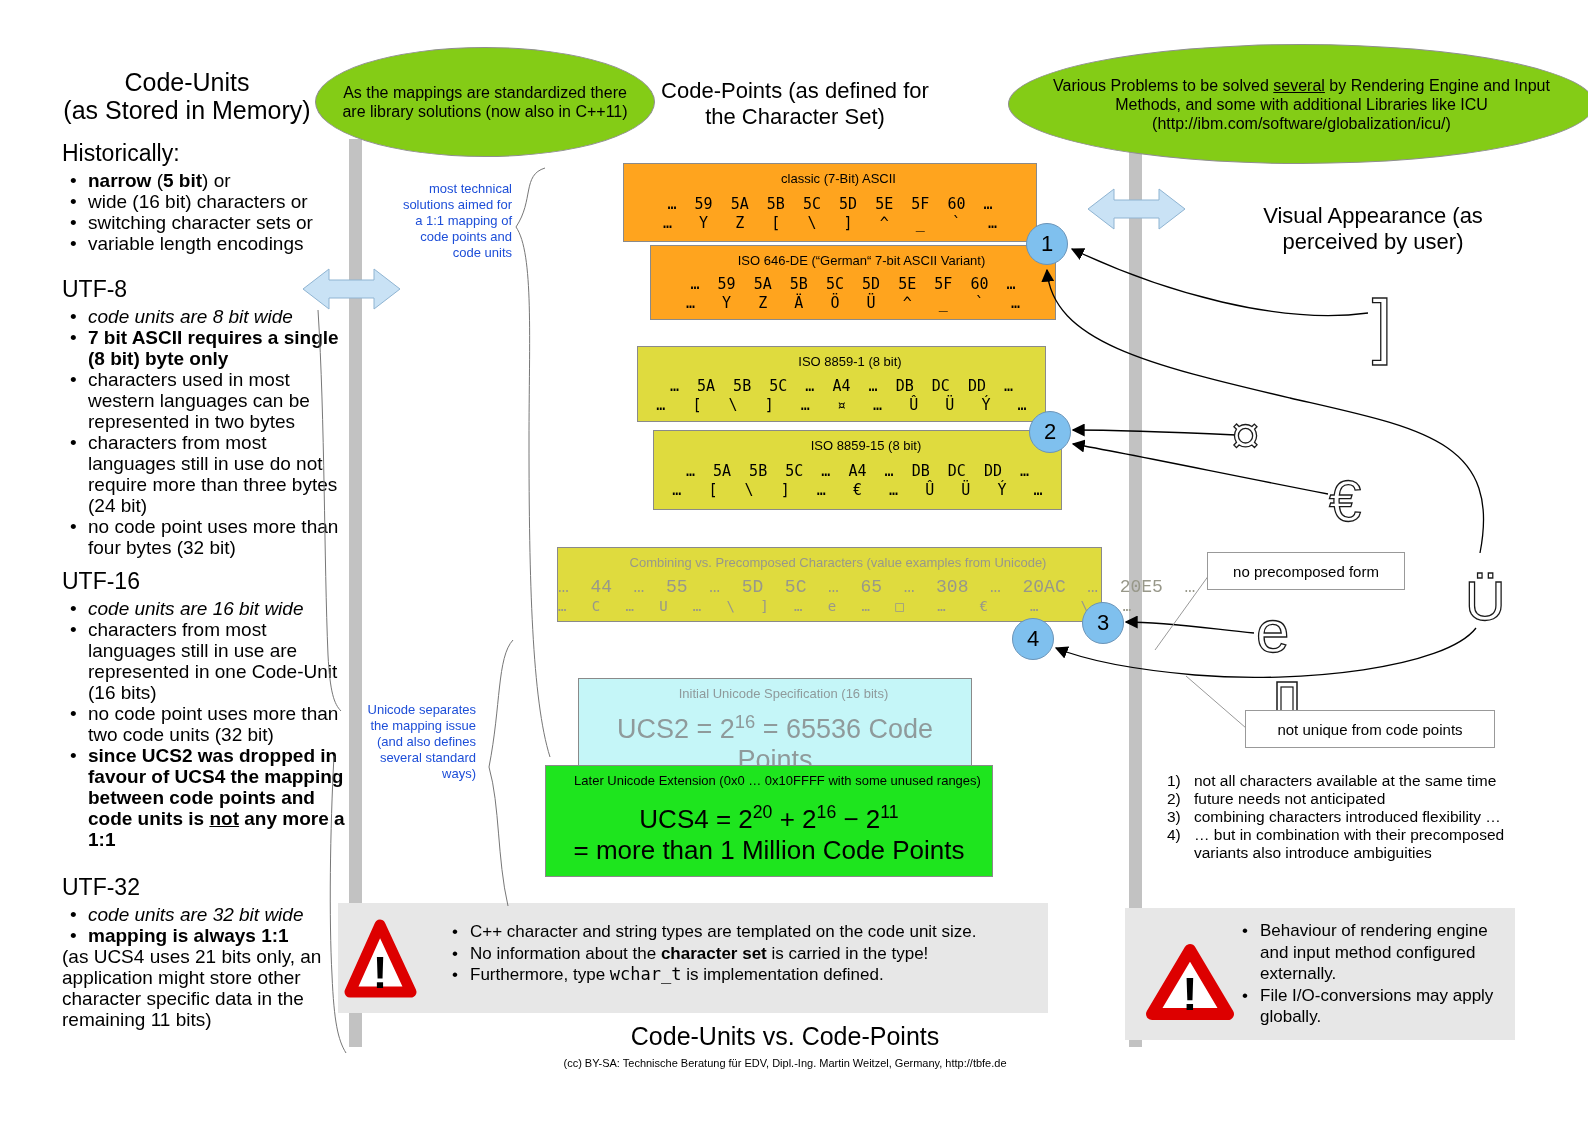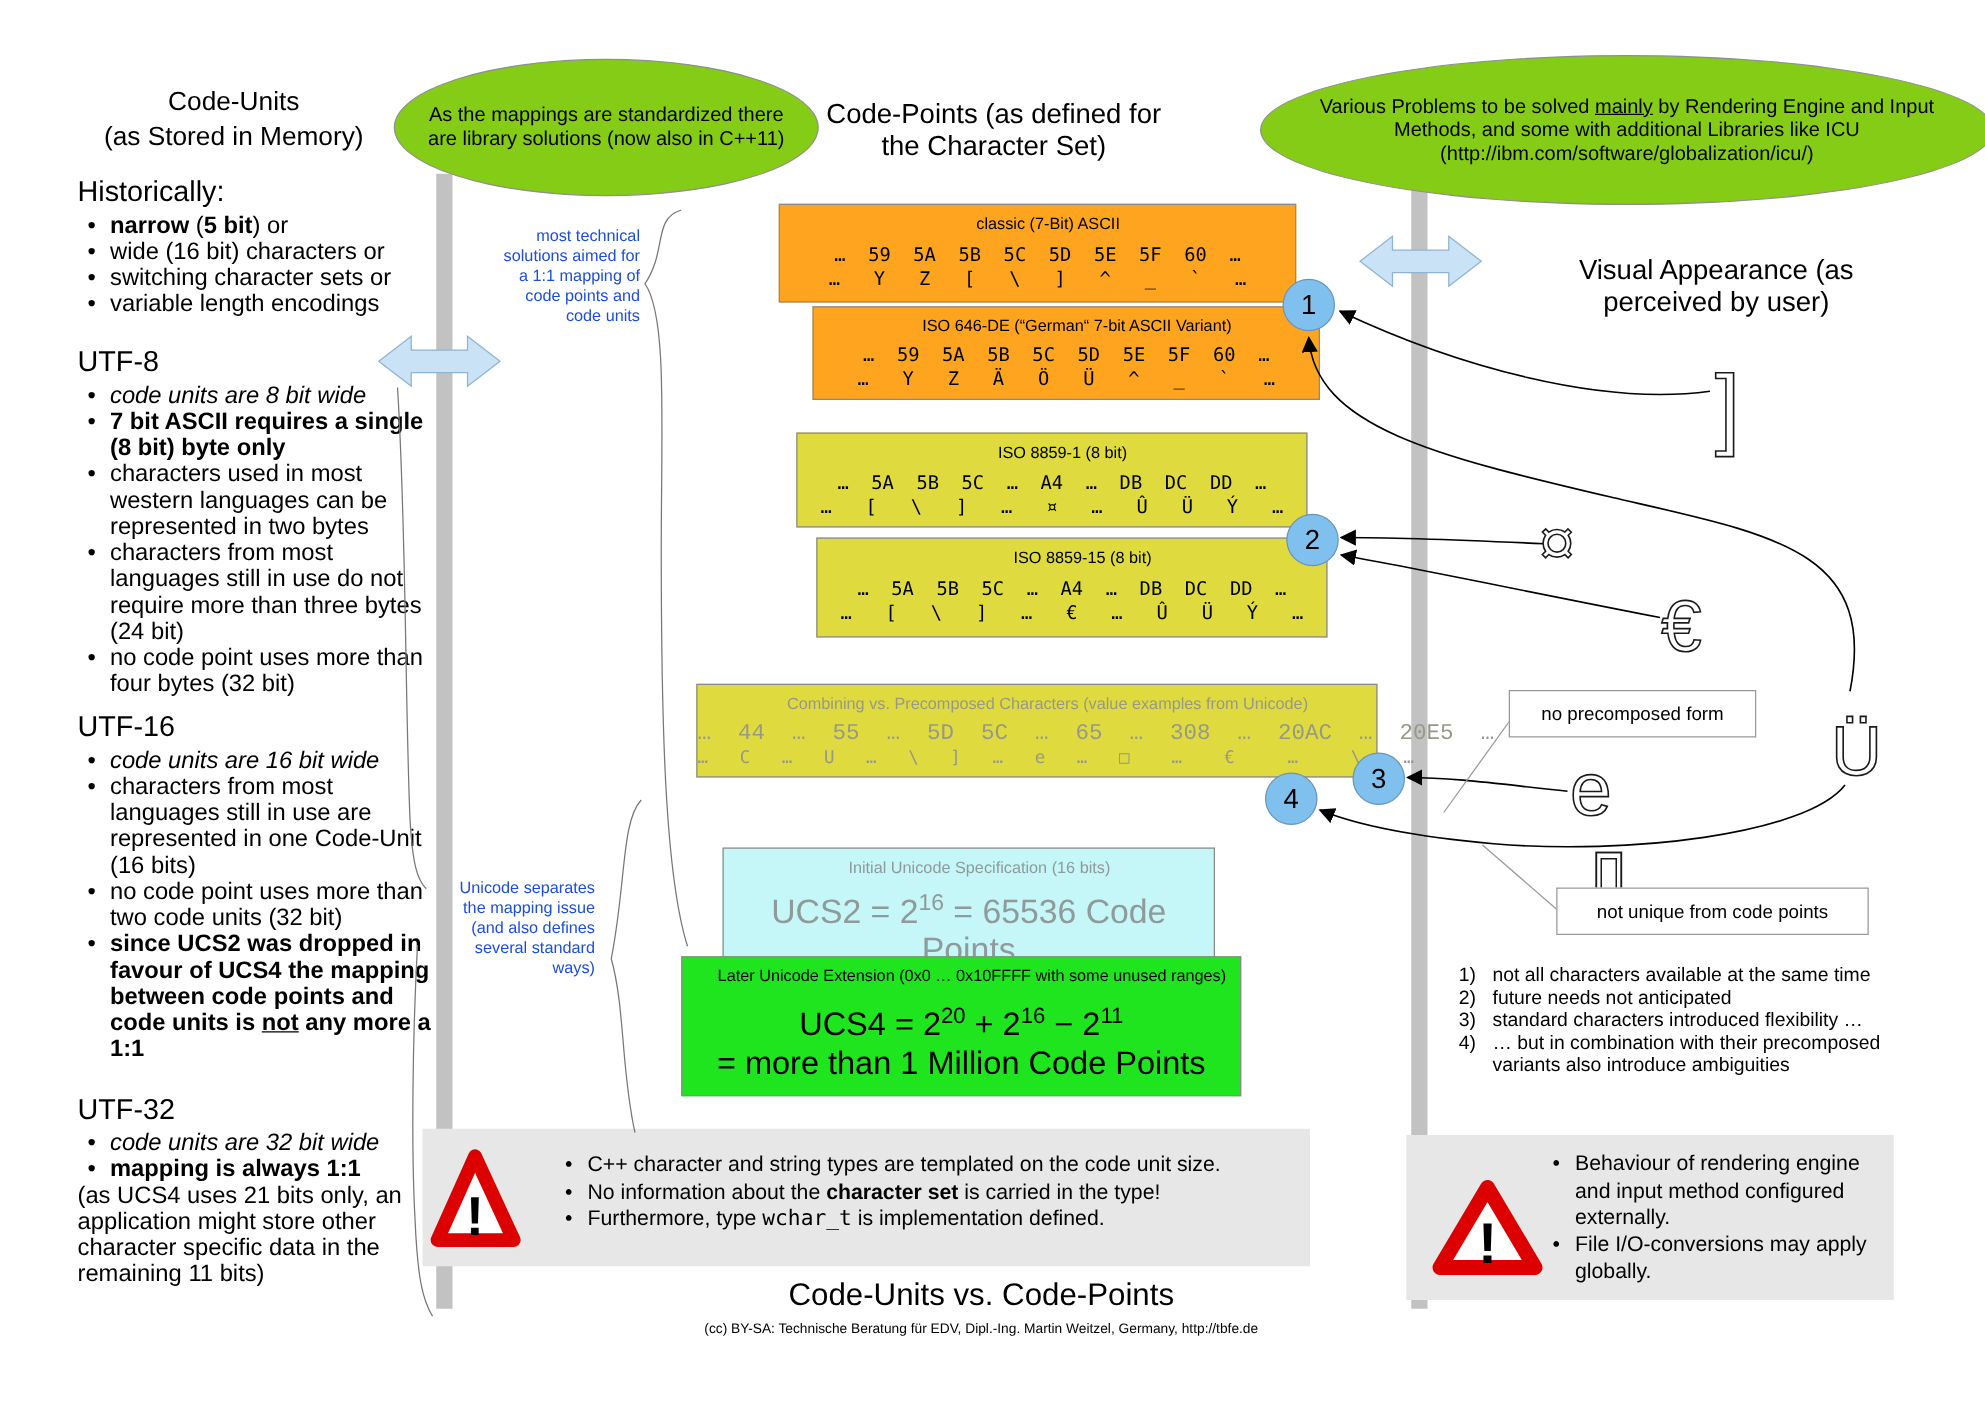--- a/index.html
+++ b/index.html
@@ -3,21 +3,21 @@
 <meta charset="utf-8">
 <style>
   html,body{margin:0;padding:0;}
   body{width:1588px;height:1122px;position:relative;background:#fff;overflow:hidden;
        font-family:"Liberation Sans",sans-serif;color:#000;}
   .abs{position:absolute;}
   .bar{position:absolute;width:13px;background:#c2c2c2;z-index:1;}
   .ellipse{position:absolute;background:#84cc16;border:1px solid #8f8f8f;border-radius:50%;
            display:flex;align-items:center;justify-content:center;text-align:center;
            font-size:16px;line-height:19px;z-index:2;}
-  .h-main{font-size:21px;line-height:28px;text-align:center;}
+  .h-main{font-size:25px;line-height:28px;text-align:center;}
   .h-sec{font-size:23px;line-height:26px;margin:0 0 4px 0;font-weight:normal;}
   .col-left{font-size:19px;line-height:21px;}
   ul.blist{list-style:none;margin:0;padding:0;}
   ul.blist li{position:relative;padding-left:26px;margin:0;}
   ul.blist li::before{content:"•";position:absolute;left:8px;}
   .note-sm{font-size:13px;line-height:16px;text-align:right;color:#1d4ed8;}
   .cbox{position:absolute;border:1px solid #8a8a8a;text-align:center;z-index:2;}
   .cbox .btitle{font-size:13px;padding-top:7px;padding-left:17px;}
   .cbox .brow{font-family:"DejaVu Sans Mono",monospace;font-size:15px;line-height:19px;white-space:pre;}
   .orange{background:#ffa41e;}
@@ -97,21 +97,21 @@
   <li><i>code units are 32 bit wide</i></li>
       <li><b>mapping is always 1:1</b></li>
     </ul>
   <div>(as UCS4 uses 21 bits only, an application might store other character specific data in the remaining 11 bits)</div>
 </div>
 
 <div class="ellipse" style="left:315px;top:47px;width:302px;height:108px;padding:0 18px;">
   <span>As the mappings are standardized there are library solutions (now also in C++11)</span>
 </div>
 <div class="ellipse" style="left:1008px;top:44px;width:525px;height:118px;padding:0 30px;">
-  <span>Various Problems to be solved <u>mainly</u> by Rendering Engine and Input Methods, and some with additional Libraries like ICU (http://ibm.com/software/globalization/icu/)</span>
+  <span>Various Problems to be solved <u>several</u> by Rendering Engine and Input Methods, and some with additional Libraries like ICU (http://ibm.com/software/globalization/icu/)</span>
 </div>
 
 <div class="abs" style="left:660px;top:78px;width:270px;font-size:22px;line-height:26px;text-align:center;">Code-Points (as defined for the Character Set)</div>
 <div class="abs note-sm" style="left:398px;top:181px;width:114px;">most technical solutions aimed for a 1:1 mapping of code points and code units</div>
 <div class="abs note-sm" style="left:362px;top:702px;width:114px;">Unicode separates the mapping issue (and also defines several standard ways)</div>
 
 <div class="abs" style="left:1242px;top:203px;width:262px;font-size:22px;line-height:26px;text-align:center;">Visual Appearance (as perceived by user)</div>
 
 <div class="cbox orange" style="left:623px;top:163px;width:412px;height:77px;">
   <div class="btitle">classic (7-Bit) ASCII</div>
@@ -162,21 +162,21 @@
       <span>not all characters available at the same time</span>
     </div>
 
     <div class="fn">
       <span class="num">2)</span>
       <span>future needs not anticipated</span>
     </div>
 
     <div class="fn">
       <span class="num">3)</span>
-      <span>standard characters introduced flexibility …</span>
+      <span>combining characters introduced flexibility …</span>
     </div>
 
     <div class="fn">
       <span class="num">4)</span>
       <span>… but in combination with their precomposed variants also introduce ambiguities</span>
     </div>
   </div>
 
 <div class="warnbox" style="left:338px;top:903px;width:710px;height:110px;"></div>
 <ul class="blist warn warnlist" style="left:448px;top:921px;width:590px;">

